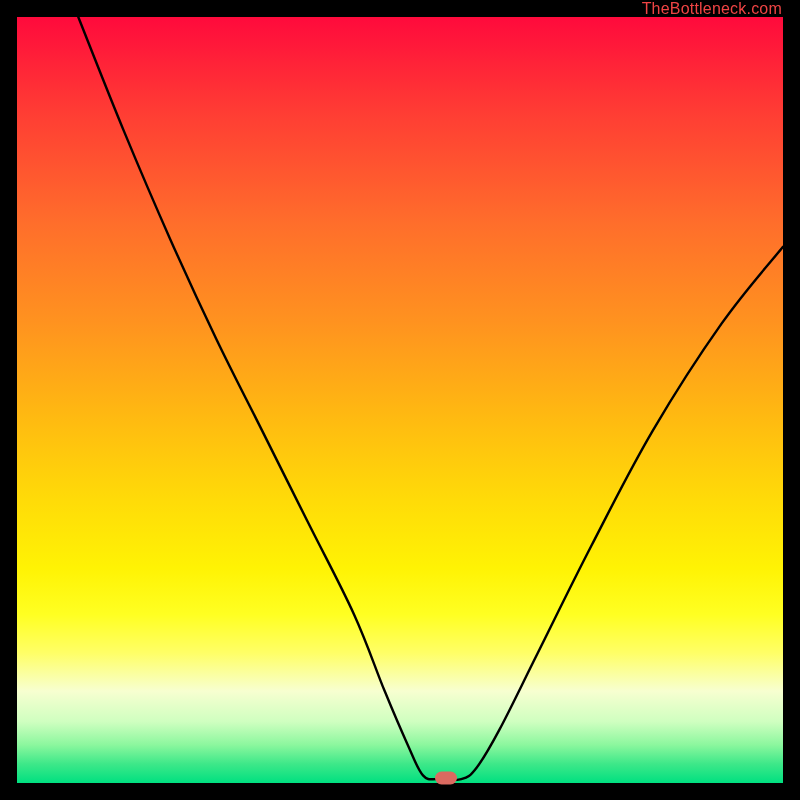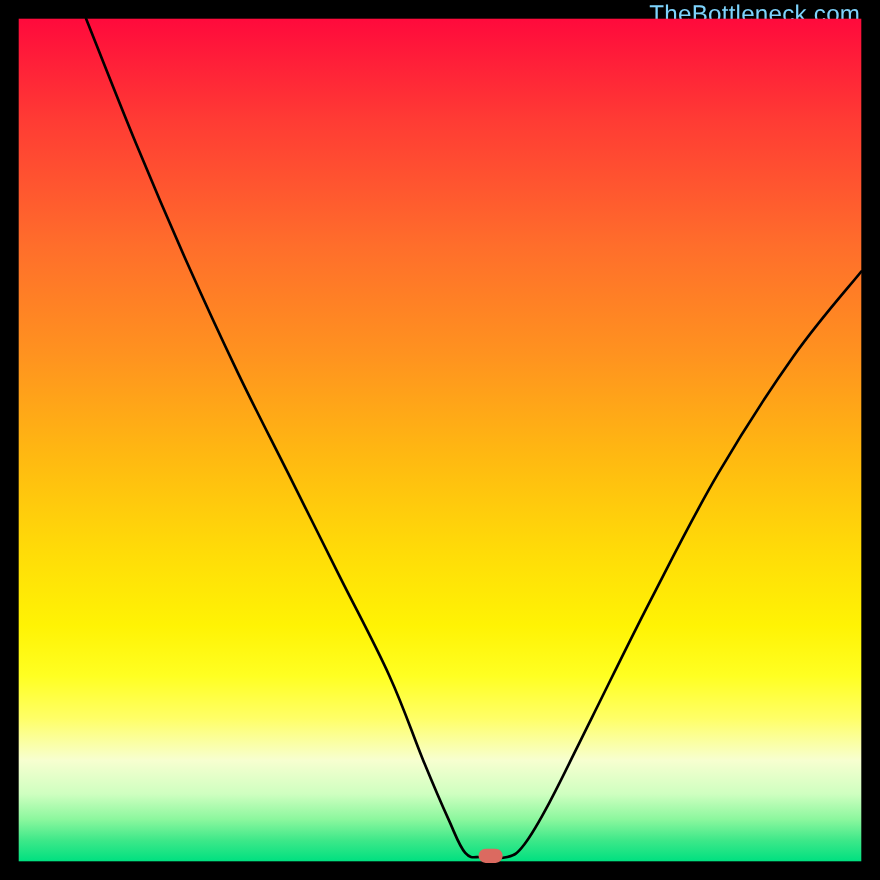--- a/index.html
+++ b/index.html
@@ -39,22 +39,22 @@
       #CFFFC0 92%,
       #8CF79E 95%,
       #3EE889 97.5%,
       #00E080 100%
     );
   }
   .watermark {
     position: absolute;
     top: 0px;
     right: 18px;
-    color: #7dd3fc;
-    font-size: 22px;
+    color: #ef4444;
+    font-size: 16px;
     font-weight: 500;
     letter-spacing: 0.2px;
     user-select: none;
   }
   svg.curve {
     position: absolute;
     left: 0;
     top: 0;
     width: 766px;
     height: 766px;

